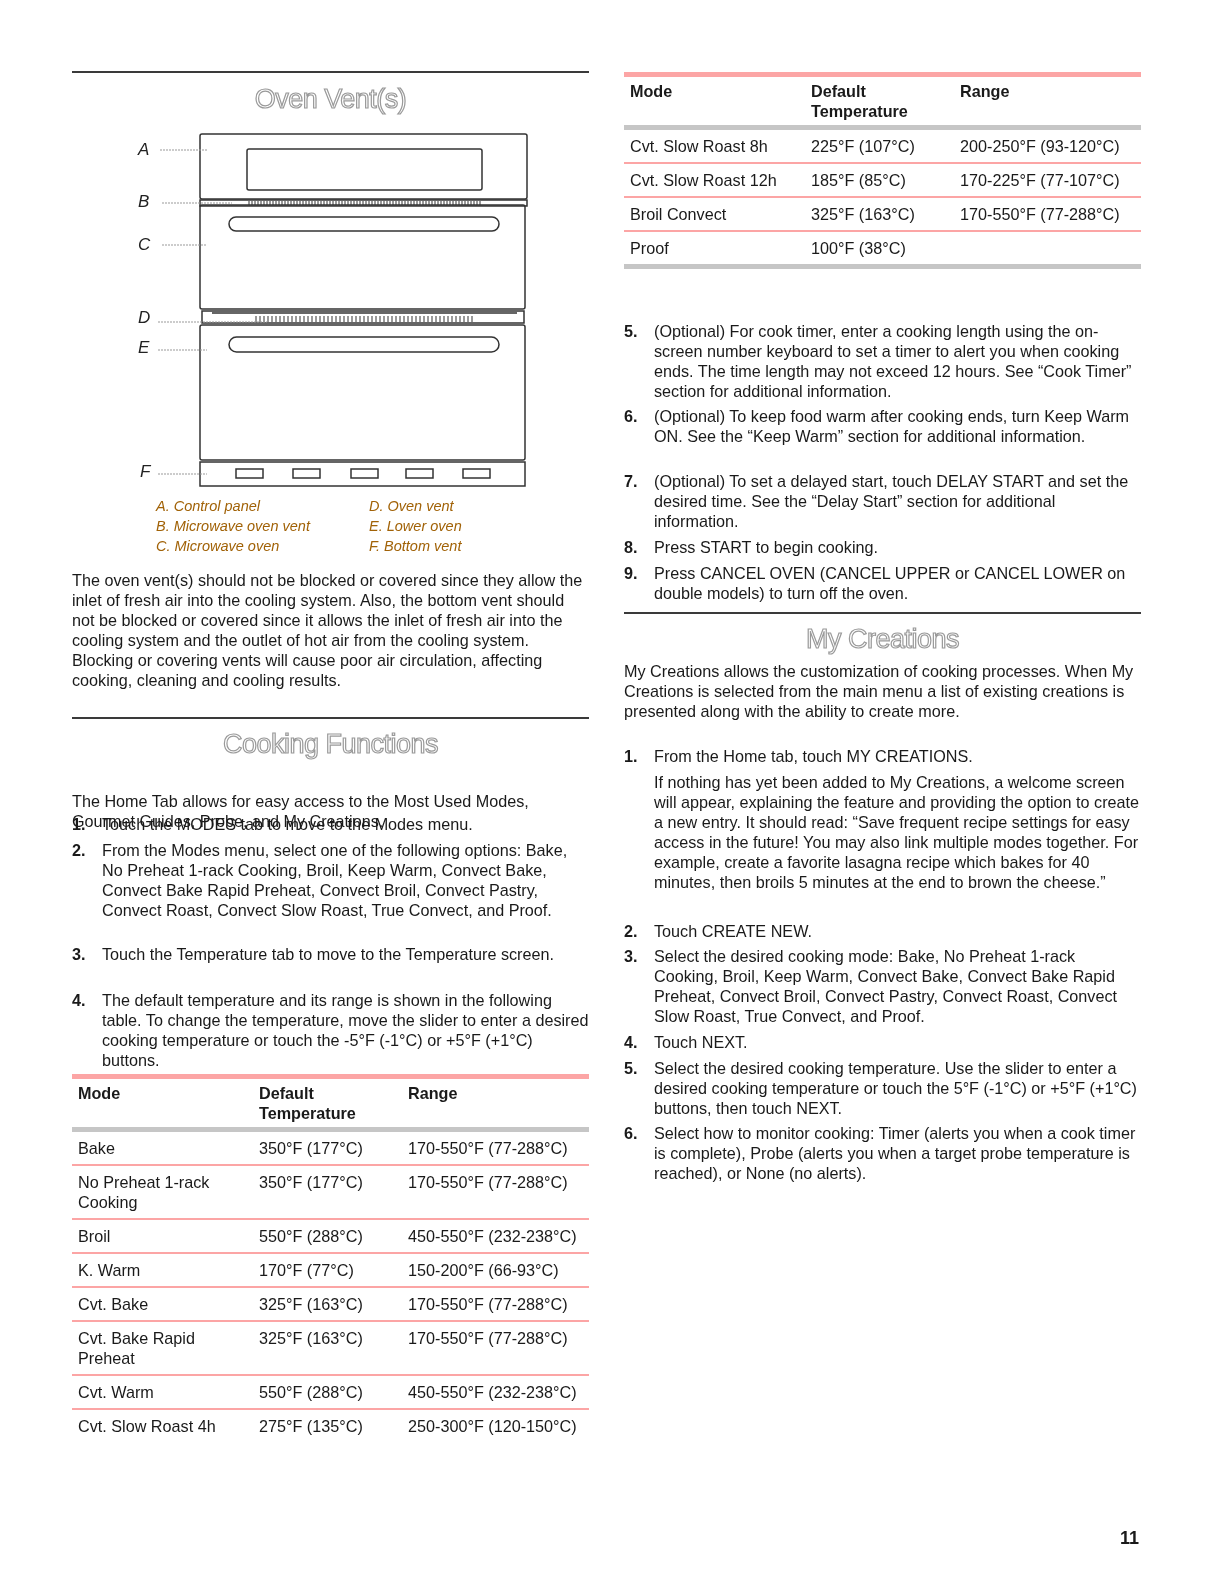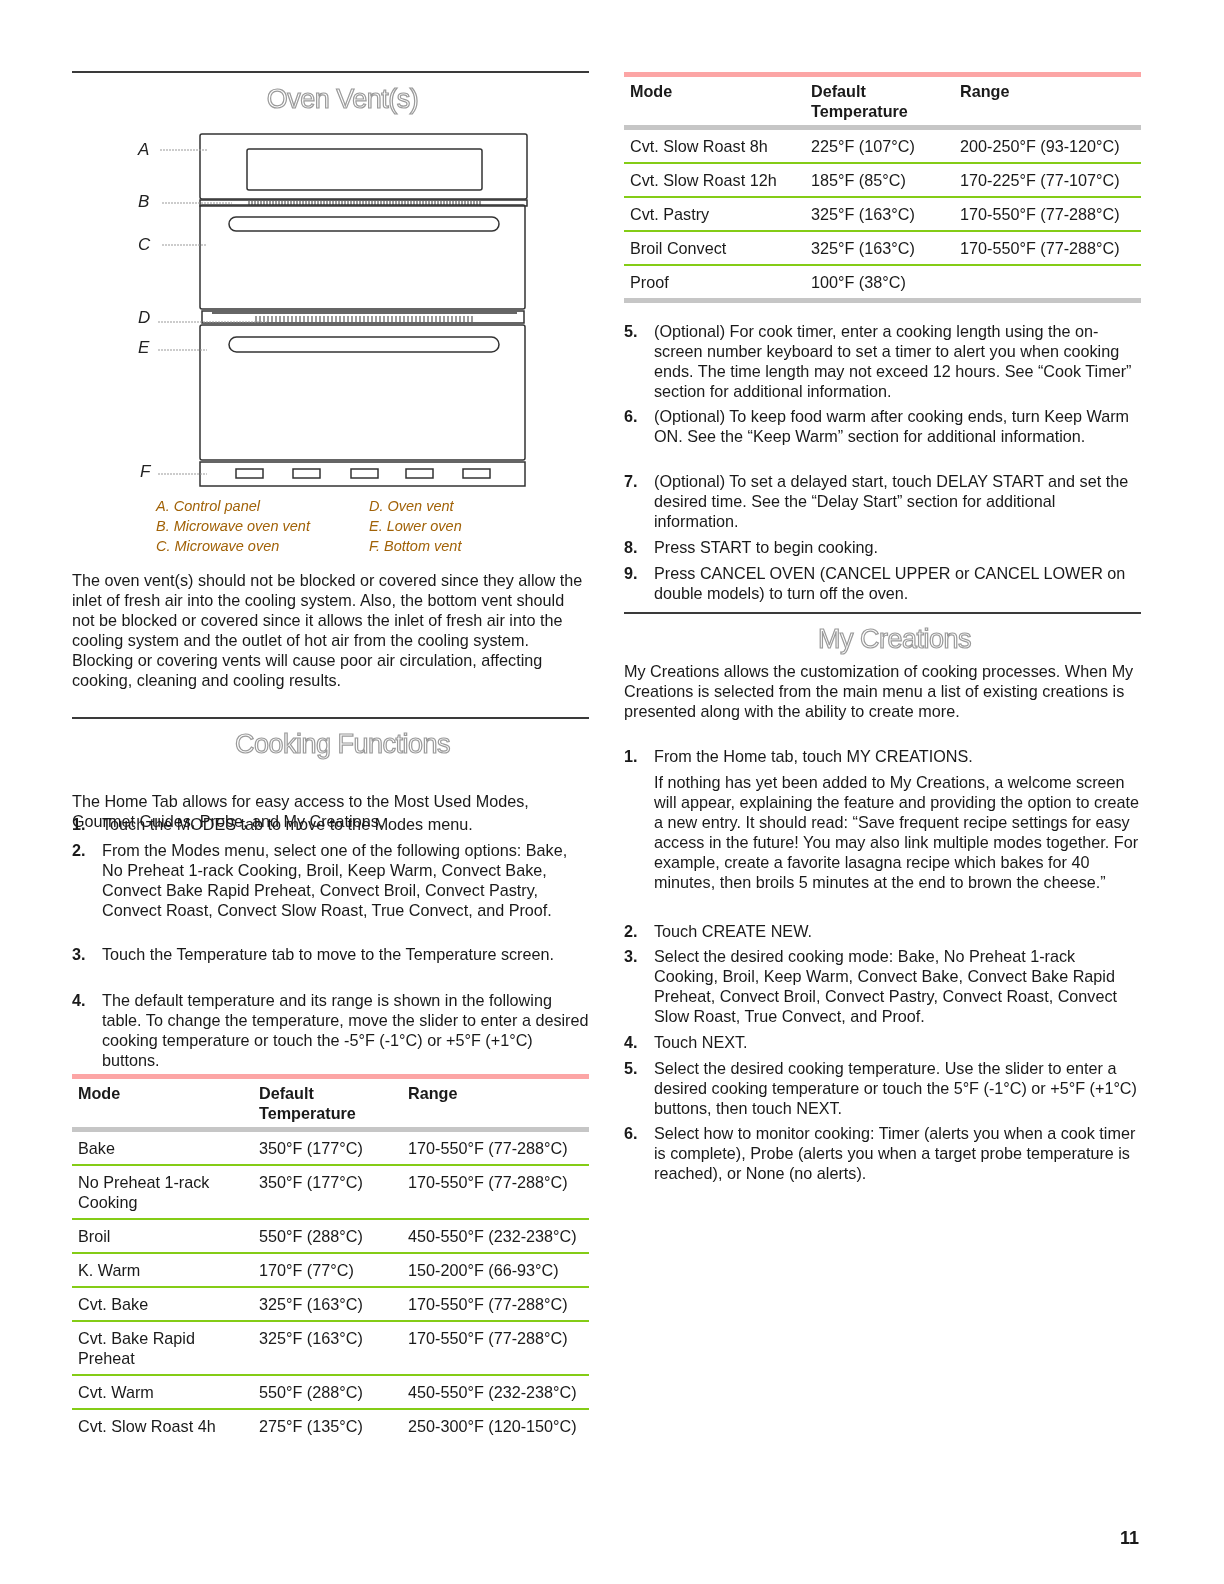--- a/index.html
+++ b/index.html
@@ -2,34 +2,34 @@
 <html><head>
 <meta charset="utf-8">
 <style>
   html, body { margin: 0; padding: 0; background: #ffffff; }
   body { width: 1224px; height: 1584px; position: relative; overflow: hidden;
          font-family: "Liberation Sans", sans-serif; color: #1a1a1a; }
   .col { position: absolute; top: 0; }
   .col-left { left: 72px; width: 517px; }
   .col-right { left: 624px; width: 517px; }
   .rule { position: absolute; left: 0; width: 100%; height: 0; border-top: 2px solid #3a3a3a; }
-  .section-title { position: absolute; left: 12px; width: 100%; text-align: center;
+  .section-title { position: absolute; left: 0; width: 100%; text-align: center;
          font-family: "Liberation Sans", sans-serif; font-size: 27px; color: #fff;
          -webkit-text-stroke: 1.2px #9a9a9a; letter-spacing: -0.5px; }
   .para { position: absolute; left: 0; width: 100%; font-size: 16.2px; line-height: 20px; margin: 0; }
   .step { position: absolute; left: 0; width: 100%; font-size: 16.2px; line-height: 20px; }
   .step .num { position: absolute; left: 0; top: 0; font-weight: bold; }
   .step .txt { margin-left: 30px; display: block; }
   .legend { position: absolute; font-style: italic; font-size: 14.5px; line-height: 20px; color: #a16207; }
   .legend div { white-space: nowrap; }
   .callout { position: absolute; font-style: italic; font-size: 17px; color: #222; }
 
   table.temp { position: absolute; left: 0; width: 100%; border-collapse: collapse; font-size: 16.2px; }
   table.temp th { text-align: left; font-weight: bold; vertical-align: top; padding: 4px 0 4px 6px; line-height: 20px; }
-  table.temp td { vertical-align: top; padding: 6px 0 6px 6px; line-height: 20px; border-bottom: 2px solid #84cc16; }
+  table.temp td { vertical-align: top; padding: 6px 0 6px 6px; line-height: 20px; border-bottom: 2px solid #fca5a5; }
   table.temp thead tr { border-top: 5px solid #fca5a5; border-bottom: 5px solid #c6c6c6; }
   table.temp tbody tr:last-child td { border-bottom: none; }
   table.temp.bottom-band tbody tr:last-child td { border-bottom: 5px solid #c6c6c6; }
   table.temp .c1 { width: 175px; }
   table.temp .c2 { width: 143px; }
   .page-num { position: absolute; left: 1120px; top: 1528px; font-weight: bold; font-size: 18px; }
 </style>
 </head>
 <body>
 
@@ -319,25 +319,20 @@
           <td class="c1">Cvt. Slow Roast 8h</td>
           <td class="c2">225°F (107°C)</td>
           <td>200-250°F (93-120°C)</td>
         </tr>
         <tr>
           <td class="c1">Cvt. Slow Roast 12h</td>
           <td class="c2">185°F (85°C)</td>
           <td>170-225°F (77-107°C)</td>
         </tr>
         <tr>
-          <td class="c1">Cvt. Pastry</td>
-          <td class="c2">325°F (163°C)</td>
-          <td>170-550°F (77-288°C)</td>
-        </tr>
-        <tr>
           <td class="c1">Broil Convect</td>
           <td class="c2">325°F (163°C)</td>
           <td>170-550°F (77-288°C)</td>
         </tr>
         <tr>
           <td class="c1">Proof</td>
           <td class="c2">100°F (38°C)</td>
           <td></td>
         </tr>
       </tbody>

